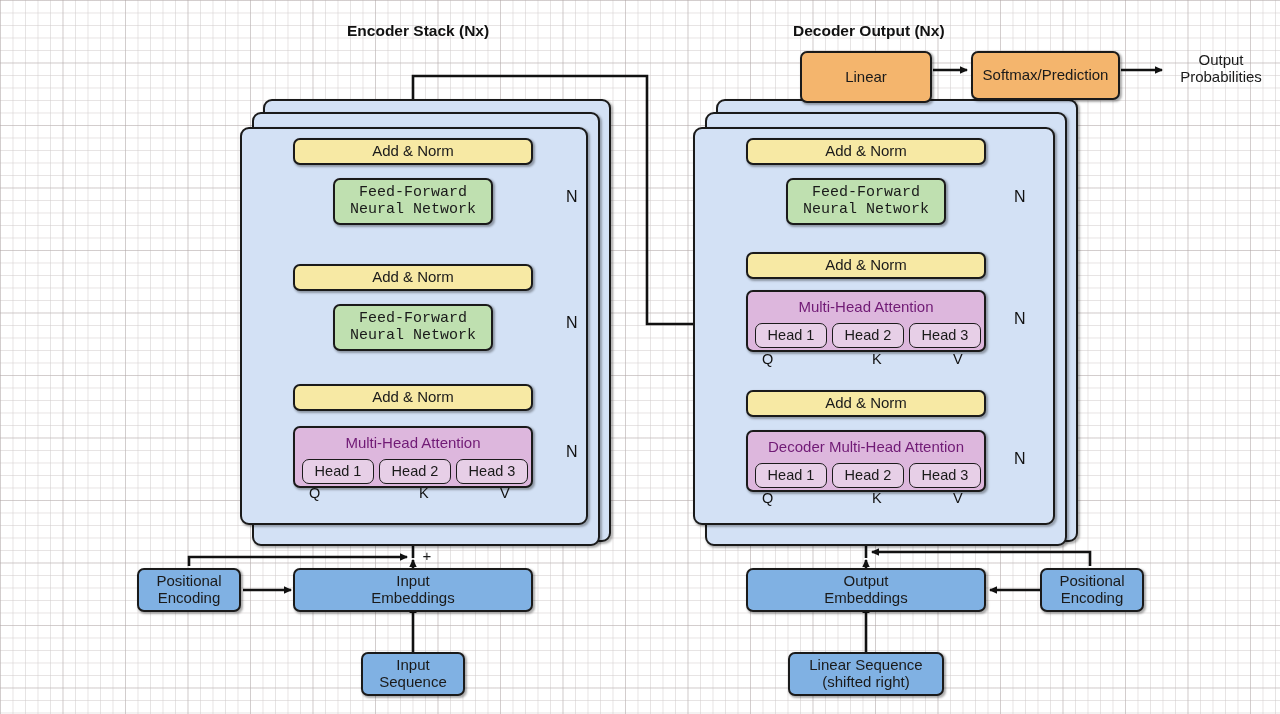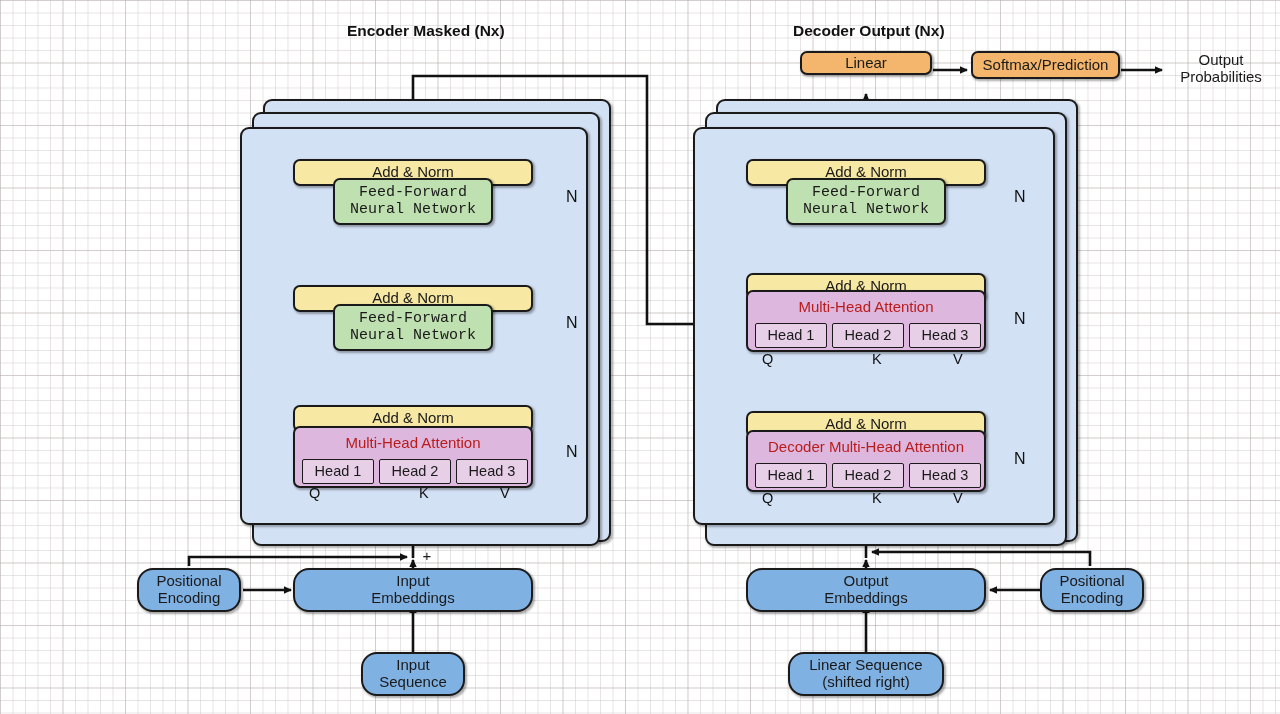--- a/index.html
+++ b/index.html
@@ -51,44 +51,44 @@
     box-shadow: 1.5px 1.5px 2.2px rgba(0,0,0,0.33);
   }
   .stack-card {
     position: absolute;
     box-sizing: border-box;
     background: #d3e1f5;
     border: 2px solid #1a1a1a;
     border-radius: 9px;
     box-shadow: 1.5px 1.5px 2.2px rgba(0,0,0,0.3);
   }
-  .yellow  { background: #f7e9a4; margin-top: 21px; }
+  .yellow  { background: #f7e9a4; }
   .green   { background: #bfe0b0; font-family: Liberation Mono, monospace; }
   .purple  { background: #ddb7dd; }
-  .blue    { background: #80b1e3; border-radius: 16px; }
+  .blue    { background: #80b1e3; }
   .orange  { background: #f4b56d; }
 
   .head-box {
     position: absolute;
     box-sizing: border-box;
     background: #e7cfe7;
     border: 1.6px solid #1a1a1a;
-    border-radius: 2px;
+    border-radius: 7px;
     display: flex;
     align-items: center;
     justify-content: center;
     font-size: 14.5px;
     color: #1a1a1a;
   }
   .attn-title {
     position: absolute;
     left: 0; right: 0;
     text-align: center;
     font-size: 15px;
-    color: #b91c1c;
+    color: #701a75;
   }
 
   .stack-title {
     position: absolute;
     font-size: 15.5px;
     font-weight: bold;
     color: #111111;
     white-space: nowrap;
   }
   .free-label {
@@ -187,21 +187,21 @@
       <path d="M933,70 L967,70" marker-end="url(#ah)"></path>
 
       <path d="M1121,70 L1162,70" marker-end="url(#ah)"></path>
 
       <path d="M866,652 L866,606" marker-end="url(#ah)"></path>
       <path d="M1040,590 L990,590" marker-end="url(#ah)"></path>
       <path d="M1090,566 L1090,552 L872,552" marker-end="url(#ah)"></path>
     </g>
   </svg>
 
-  <div class="stack-title" style="left:347px; top:22px;">Encoder Masked (Nx)</div>
+  <div class="stack-title" style="left:347px; top:22px;">Encoder Stack (Nx)</div>
 
   <div class="stack-card" style="left:263px; top:99px;  width:348px; height:443px;"></div>
   <div class="stack-card" style="left:252px; top:112px; width:348px; height:434px;"></div>
   <div class="stack-card" style="left:240px; top:127px; width:348px; height:398px;"></div>
 
   <div class="node yellow" style="left:293px; top:138px; width:240px; height:27px;">Add &amp; Norm</div>
   <div class="node green" style="left:333px; top:178px; width:160px; height:47px;">Feed-Forward
 Neural Network</div>
   <div class="n-label" style="left:566px; top:188px;">N</div>
 
@@ -269,18 +269,18 @@
   <div class="edge-label" style="left:953px; top:490px;">V</div>
   <div class="n-label" style="left:1014px; top:450px;">N</div>
 
   <div class="node blue" style="left:746px; top:568px; width:240px; height:44px;">Output
 Embeddings</div>
   <div class="node blue" style="left:1040px; top:568px; width:104px; height:44px;">Positional
 Encoding</div>
   <div class="node blue" style="left:788px; top:652px; width:156px; height:44px;">Linear Sequence
 (shifted right)</div>
 
-  <div class="node orange" style="left:800px; top:51px; width:132px; height:24px;">Linear</div>
-  <div class="node orange" style="left:971px; top:51px; width:149px; height:28px;">Softmax/Prediction</div>
+  <div class="node orange" style="left:800px; top:51px; width:132px; height:52px;">Linear</div>
+  <div class="node orange" style="left:971px; top:51px; width:149px; height:49px;">Softmax/Prediction</div>
   <div class="free-label" style="left:1166px; top:51px; width:110px;">Output
 Probabilities</div>
 
 </div>
 
 </body></html>

